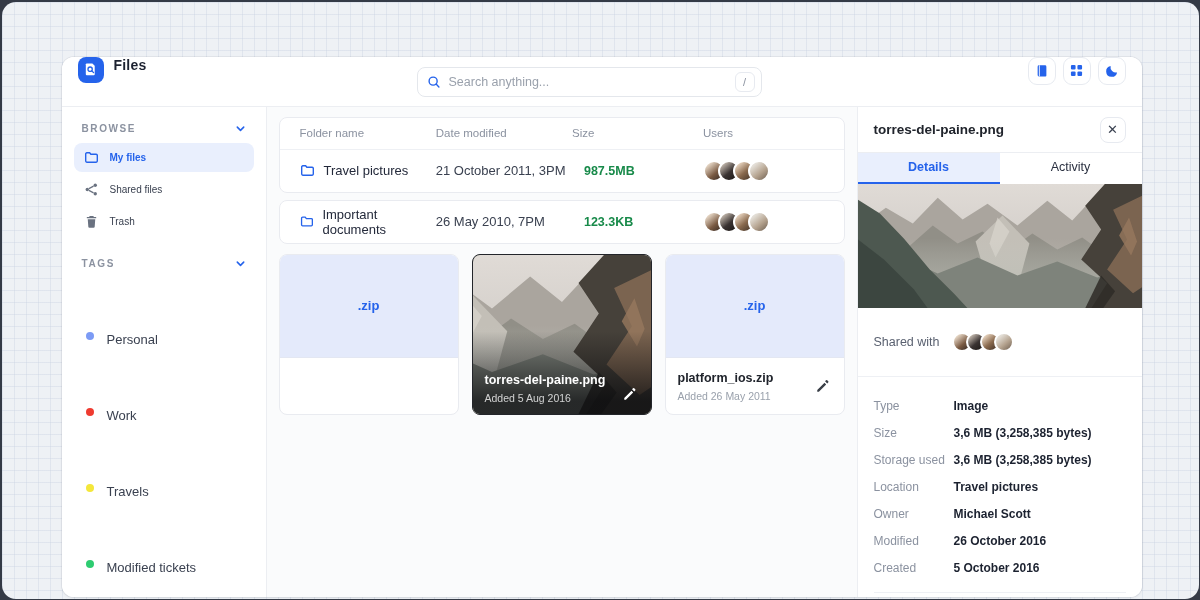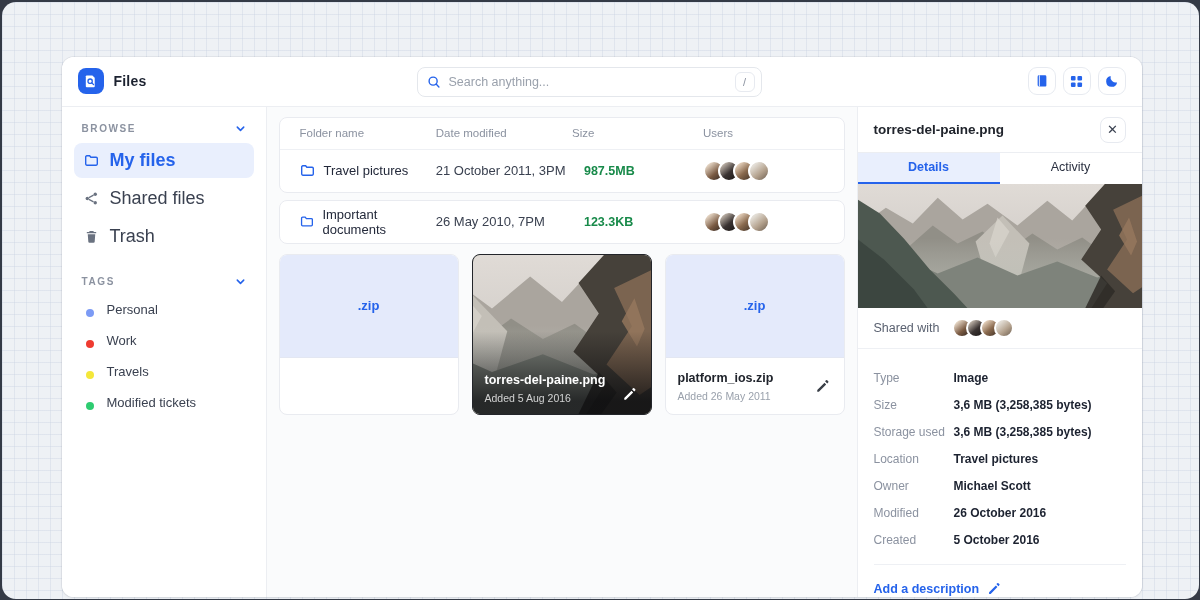--- a/index.html
+++ b/index.html
@@ -11,21 +11,21 @@
     background-image:
       linear-gradient(rgba(205,214,227,.45) 1px, transparent 1px),
       linear-gradient(90deg, rgba(205,214,227,.45) 1px, transparent 1px);
     background-size:12px 12px; }
 
   .app { position:absolute; left:60px; top:55px; width:1080px; height:540px;
     background:#fff; border-radius:12px; overflow:hidden; display:flex; flex-direction:column;
     box-shadow:0 1px 3px rgba(16,24,40,.08), 0 0 0 1px rgba(16,24,40,.05); }
 
   
-  .app-header { height:50px; border-bottom:1px solid #eceef2; display:flex; align-items:center;
+  .app-header { height:50px; border-bottom:1px solid #eceef2; display:flex; 
     padding:0 16px; position:relative; flex:none; background:#fff; }
   .logo { width:26px; height:26px; border-radius:8px; background:#2563eb; display:flex;
     align-items:center; justify-content:center; margin-right:10px; flex:none; }
   .app-title { font-size:14px; font-weight:bold; color:#1c2230; letter-spacing:.2px; }
   .search { position:absolute; left:355px; top:10px; width:345px; height:30px; background:#fff;
     border:1px solid #e4e7ec; border-radius:8px; display:flex; align-items:center; padding:0 6px 0 9px; }
   .search svg { flex:none; }
   .search input { border:0; outline:0; flex:1; font-size:12.5px; color:#333; margin-left:8px;
     font-family:"Liberation Sans", sans-serif; background:transparent; }
   .search input::placeholder { color:#9aa1ac; }
@@ -34,25 +34,25 @@
   .hdr-actions { margin-left:auto; display:flex; gap:7px; }
   .icon-btn { width:28px; height:28px; background:#fff; border:1px solid #e7eaf0; border-radius:9px;
     display:flex; align-items:center; justify-content:center; cursor:pointer; }
 
   
   .app-body { flex:1; display:flex; min-height:0; }
   aside { width:205px; flex:none; background:#fff; border-right:1px solid #eceef2; padding:13px 12px; }
   .side-sec { display:flex; justify-content:space-between; align-items:center; padding:3px 8px 9px;
     font-size:10px; font-weight:bold; letter-spacing:1.6px; color:#8b92a0; }
   .side-item { display:flex; align-items:center; gap:11px; padding:7px 10px; border-radius:8px;
-    font-size:18px; color:#3a4150; margin-bottom:3px; cursor:pointer; }
+    font-size:10px; color:#3a4150; margin-bottom:3px; cursor:pointer; }
   .side-item.active { background:#e9effd; color:#2563eb; font-weight:bold; }
   .side-gap { height:16px; }
-  .tag-item { display:flex; align-items:flex-end; gap:13px; padding:6px 10px 7px 12px; font-size:13px;
-    color:#3a4150; margin-bottom:3px; cursor:pointer; }
+  .tag-item { display:flex; align-items:flex-start; gap:13px; padding:6px 10px 7px 12px; font-size:13px;
+    color:#3a4150; margin-bottom:3px; cursor:pointer;margin-top:48px; }
   .dot { width:8px; height:8px; border-radius:50%; flex:none; }
   .dot-0 { background:#7c9bf5; } .dot-1 { background:#ef3b30; }
   .dot-2 { background:#f4e73a; } .dot-3 { background:#2ecc71; }
 
   
   main { flex:1; min-width:0; background:#fafbfc; padding:10px 12px; }
   .tcard { background:#fff; border:1px solid #e9ebf0; border-radius:8px; overflow:hidden; margin-bottom:7px; }
   .tgrid { display:grid; grid-template-columns:26% 26% 25% auto; align-items:center; padding:0 20px; }
   .thead { height:32px; font-size:11.5px; color:#8b92a0; border-bottom:1px solid #eef0f4; }
   .trow { height:42px; font-size:13px; color:#23293a; cursor:pointer; }
@@ -95,21 +95,21 @@
   .p-title { font-size:13.5px; font-weight:bold; color:#20242c; }
   .close-btn { width:26px; height:26px; border:1px solid #e7eaf0; border-radius:8px; background:#fff;
     color:#3a4150; font-size:13px; line-height:1; display:flex; align-items:center; justify-content:center;
     cursor:pointer; }
   .p-tabs { display:flex; border-top:1px solid #eceef2; flex:none; }
   .tab { flex:1; height:31px; display:flex; align-items:center; justify-content:center; font-size:12.5px;
     cursor:pointer; border-bottom:2px solid transparent; color:#2a3040; }
   .tab.active { background:#e9effd; color:#2563eb; font-weight:bold; border-bottom-color:#2563eb; }
   .p-img { height:124px; flex:none; overflow:hidden; background:#8f8d85; }
   .p-img svg { width:100%; height:100%; display:block; }
-  .p-shared { display:flex; align-items:center; gap:12px; padding:10px 16px; border-bottom:1px solid #eef0f4;
+  .p-shared { display:flex; align-items:center; gap:12px; padding:24px 16px; border-bottom:1px solid #eef0f4;
     font-size:12.5px; color:#5a6170; }
   .p-details { padding:16px 16px 4px; }
   .d-row { display:flex; align-items:center; padding:6.5px 0; font-size:12px; }
   .d-label { width:80px; flex:none; color:#8b92a0; }
   .d-value { color:#1c2230; font-weight:bold; }
   .p-footer { margin:6px 16px 0; border-top:1px solid #eef0f4; padding:14px 0; }
   .add-desc { display:inline-flex; align-items:center; gap:8px; color:#2563eb; font-weight:bold;
     font-size:12.5px; cursor:pointer; }
 </style>
 </head>

